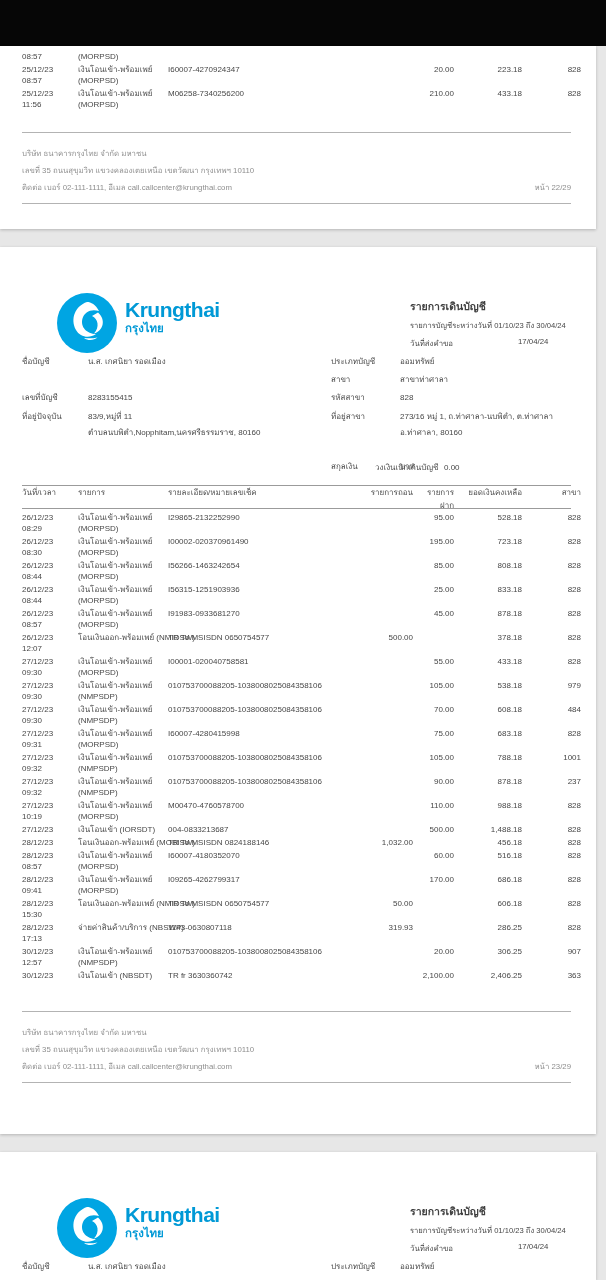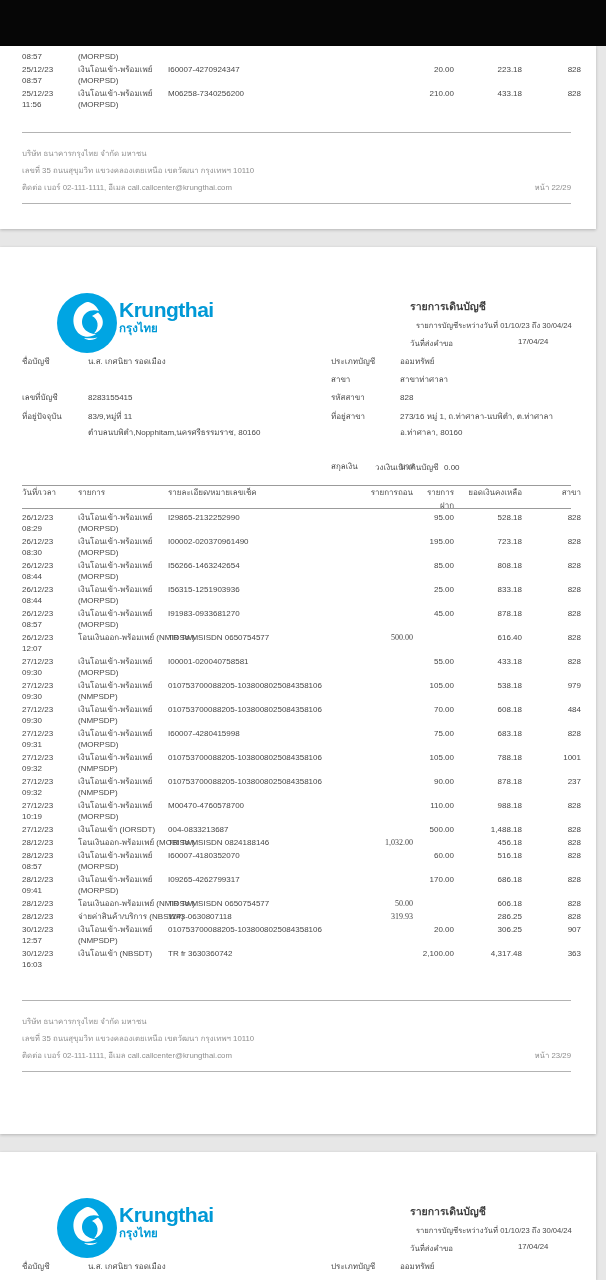--- a/index.html
+++ b/index.html
@@ -27,45 +27,45 @@
     display:flex; align-items:flex-start; height:24px;
     border-top:1px solid #9b9b9b; border-bottom:1px solid #9b9b9b;
     font-size:8px; color:#4c4c4c;
   }
   .tbody { padding-top:3px; }
   .txn-row { margin-bottom:2px; }
   .tl { display:flex; height:11px; line-height:11px; font-size:8px; }
   .c-date  { width:56px;  flex-shrink:0; }
   .c-desc  { width:90px;  flex-shrink:0; white-space:nowrap; }
   .c-detail{ width:190px; flex-shrink:0; white-space:nowrap; }
-  .c-wd    { width:55px;  flex-shrink:0; text-align:right;font-family:Liberation Serif, serif; }
+  .c-wd    { width:55px;  flex-shrink:0; text-align:right; }
   .c-dep   { width:41px;  flex-shrink:0; text-align:right; }
   .c-bal   { width:68px;  flex-shrink:0; text-align:right; }
   .c-br    { width:59px;  flex-shrink:0; text-align:right; }
 
   
   .pfoot {
     margin:0 25px 10px 22px;
     border-top:1px solid #b3b3b3; border-bottom:1px solid #b3b3b3;
     padding:12px 0 7px 0;
     font-size:7.8px; color:#8e8e8e;
   }
   .pfoot-line { line-height:17px; }
   .pfoot-line.last { display:flex; justify-content:space-between;gap:32px; }
 
   
   .hdr { position:relative; height:238px; }
   #page3 .hdr { height:128px; }
   .logo { position:absolute; left:57px; top:46px; width:60px; height:60px; }
-  .brand { position:absolute; left:119px; top:52px; color:#0099d6; }
+  .brand { position:absolute; left:125px; top:52px; color:#0099d6; }
   .brand-en { font-size:21px; font-weight:bold; letter-spacing:-0.5px; line-height:22px; }
   .brand-th { font-size:11.5px; font-weight:bold; line-height:12px; margin-top:1px; }
   .tblock { position:absolute; left:410px; top:53px; width:185px; }
   .tblock-title { font-size:10.5px; font-weight:bold; color:#3f3f3f; line-height:12px; }
-  .tblock-period { font-size:7.6px; margin-top:7px; white-space:nowrap;margin-left:6px; }
+  .tblock-period { font-size:7.6px; margin-top:7px; white-space:nowrap; }
   .tblock-req { font-size:7.8px; margin-top:6px; position:relative; }
   .tblock-req .reqdate { position:absolute; left:108px; top:0; }
 
   .fld { position:absolute; font-size:8px; line-height:10px; white-space:nowrap; }
   .x-ll { left:22px; }  .x-lv { left:88px; }
   .x-rl { left:331px; } .x-rv { left:400px; }
   .y-r1 { top:110px; } .y-r2 { top:128px; } .y-r3 { top:146px; }
   .y-r4 { top:165px; } .y-r5 { top:181px; } .y-r6 { top:216px;margin-left:44px; } .y-r7 { top:215px; }
 
   
@@ -261,21 +261,21 @@
             <span class="c-desc">(MORPSD)</span>
           </div>
         </div>
         <div class="txn-row">
           <div class="tl">
             <span class="c-date">26/12/23</span>
             <span class="c-desc">โอนเงินออก-พร้อมเพย์ (NMIDSW)</span>
             <span class="c-detail">TR To MSISDN 0650754577</span>
             <span class="c-wd">500.00</span>
             <span class="c-dep"></span>
-            <span class="c-bal">616.40</span>
+            <span class="c-bal">378.18</span>
             <span class="c-br">828</span>
           </div>
           <div class="tl">
             <span class="c-date">12:07</span>
             <span class="c-desc"></span>
           </div>
         </div>
         <div class="txn-row">
           <div class="tl">
             <span class="c-date">27/12/23</span>
@@ -436,31 +436,39 @@
         <div class="txn-row">
           <div class="tl">
             <span class="c-date">28/12/23</span>
             <span class="c-desc">โอนเงินออก-พร้อมเพย์ (NMIDSW)</span>
             <span class="c-detail">TR To MSISDN 0650754577</span>
             <span class="c-wd">50.00</span>
             <span class="c-dep"></span>
             <span class="c-bal">606.18</span>
             <span class="c-br">828</span>
           </div>
+          <div class="tl">
+            <span class="c-date">15:30</span>
+            <span class="c-desc"></span>
+          </div>
         </div>
         <div class="txn-row">
           <div class="tl">
             <span class="c-date">28/12/23</span>
             <span class="c-desc">จ่ายค่าสินค้า/บริการ (NBSWP)</span>
             <span class="c-detail">1143-0630807118</span>
             <span class="c-wd">319.93</span>
             <span class="c-dep"></span>
             <span class="c-bal">286.25</span>
             <span class="c-br">828</span>
           </div>
+          <div class="tl">
+            <span class="c-date">17:13</span>
+            <span class="c-desc"></span>
+          </div>
         </div>
         <div class="txn-row">
           <div class="tl">
             <span class="c-date">30/12/23</span>
             <span class="c-desc">เงินโอนเข้า-พร้อมเพย์</span>
             <span class="c-detail">010753700088205-1038008025084358106</span>
             <span class="c-wd"></span>
             <span class="c-dep">20.00</span>
             <span class="c-bal">306.25</span>
             <span class="c-br">907</span>
@@ -470,26 +478,22 @@
             <span class="c-desc">(NMPSDP)</span>
           </div>
         </div>
         <div class="txn-row">
           <div class="tl">
             <span class="c-date">30/12/23</span>
             <span class="c-desc">เงินโอนเข้า (NBSDT)</span>
             <span class="c-detail">TR fr 3630360742</span>
             <span class="c-wd"></span>
             <span class="c-dep">2,100.00</span>
-            <span class="c-bal">4,317.48</span>
+            <span class="c-bal">2,406.25</span>
             <span class="c-br">363</span>
-          </div>
-          <div class="tl">
-            <span class="c-date">16:03</span>
-            <span class="c-desc"></span>
           </div>
         </div>
       </div>
   </div>
 
   <div class="pfoot">
     <div class="pfoot-line">บริษัท ธนาคารกรุงไทย จำกัด มหาชน</div>
     <div class="pfoot-line">เลขที่ 35 ถนนสุขุมวิท แขวงคลองเตยเหนือ เขตวัฒนา กรุงเทพฯ 10110</div>
     <div class="pfoot-line last">
       <span>ติดต่อ เบอร์ 02-111-1111, อีเมล call.callcenter@krungthai.com</span>

